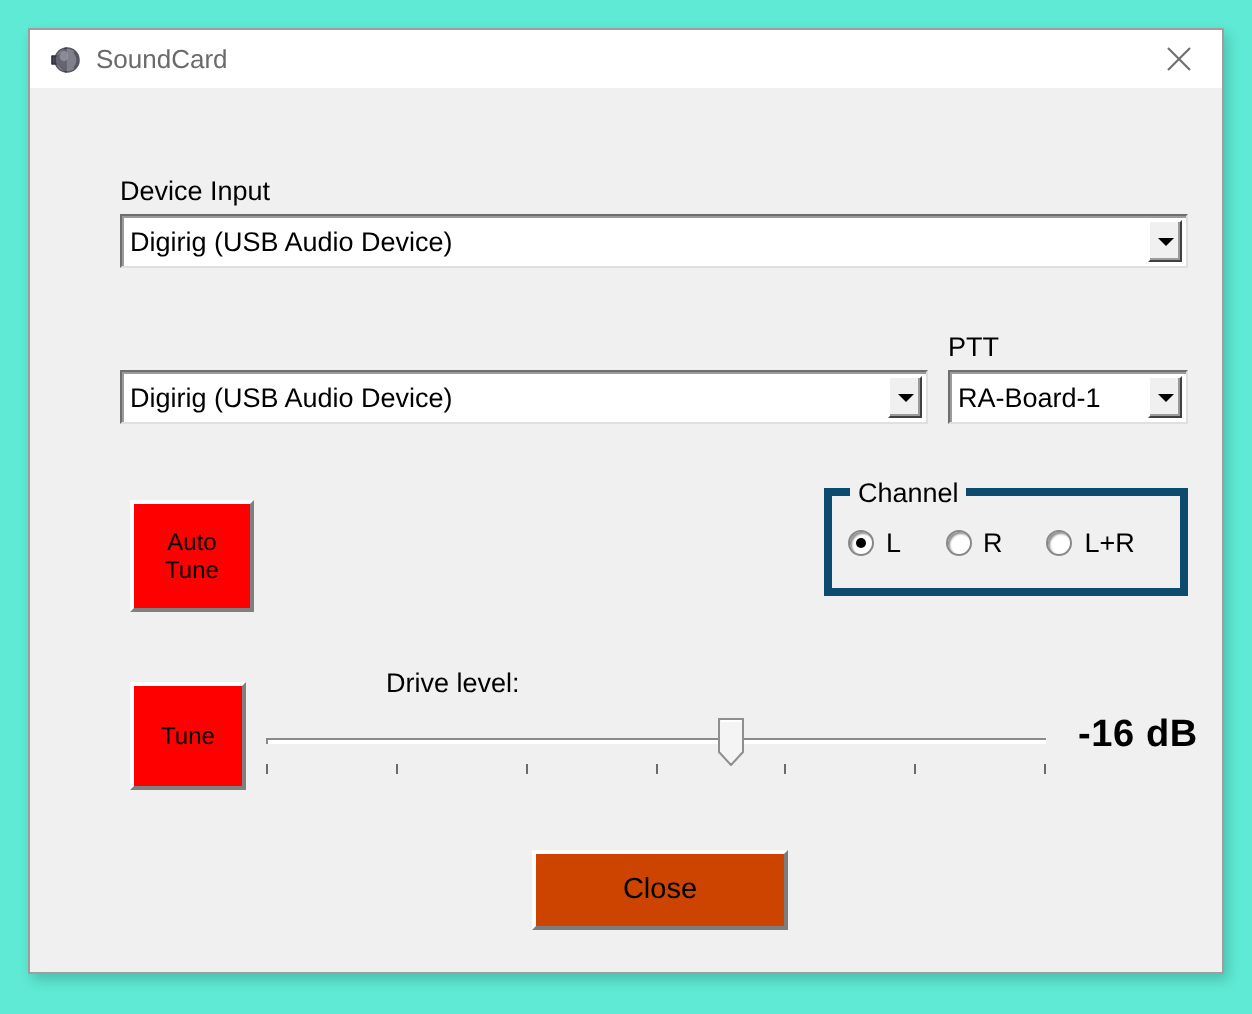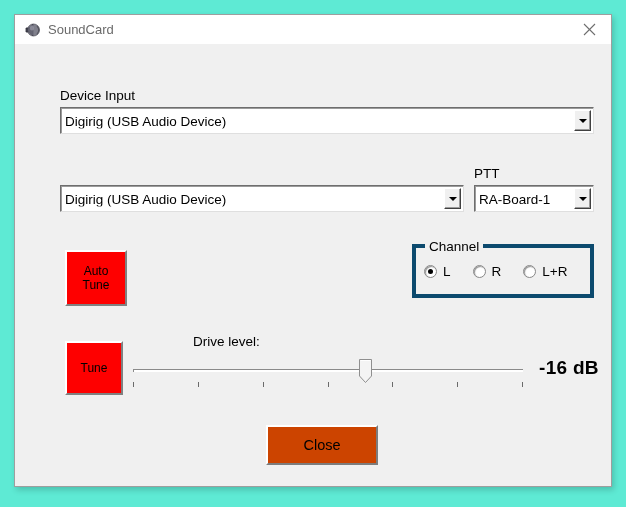--- a/index.html
+++ b/index.html
@@ -372,19 +372,19 @@
         <div class="slider-thumb" id="slider-thumb" style="left: 226px;">
           <svg width="13" height="24" viewBox="0 0 13 24">
             <path d="M0.5 0.5 L12.5 0.5 L12.5 17 L6.5 23.5 L0.5 17 Z" fill="#f4f4f4" stroke="#8f8f8f" stroke-width="1"></path>
             <path d="M1.5 1.5 L11.5 1.5" stroke="#ffffff" stroke-width="1"></path>
           </svg>
         </div>
       </div>
 
       <div class="dbvalue" style="left:524px; top:313px;">-16 dB</div>
 
-      <div class="closebtn" style="left:251px; top:381px; width:112px; height:40px;">
+      <div class="closebtn" style="left:251px; top:381px; width:128px; height:40px;">
         <span>Close</span>
       </div>
 
     </div>
   </div>
 </div>
 
 </body></html>

